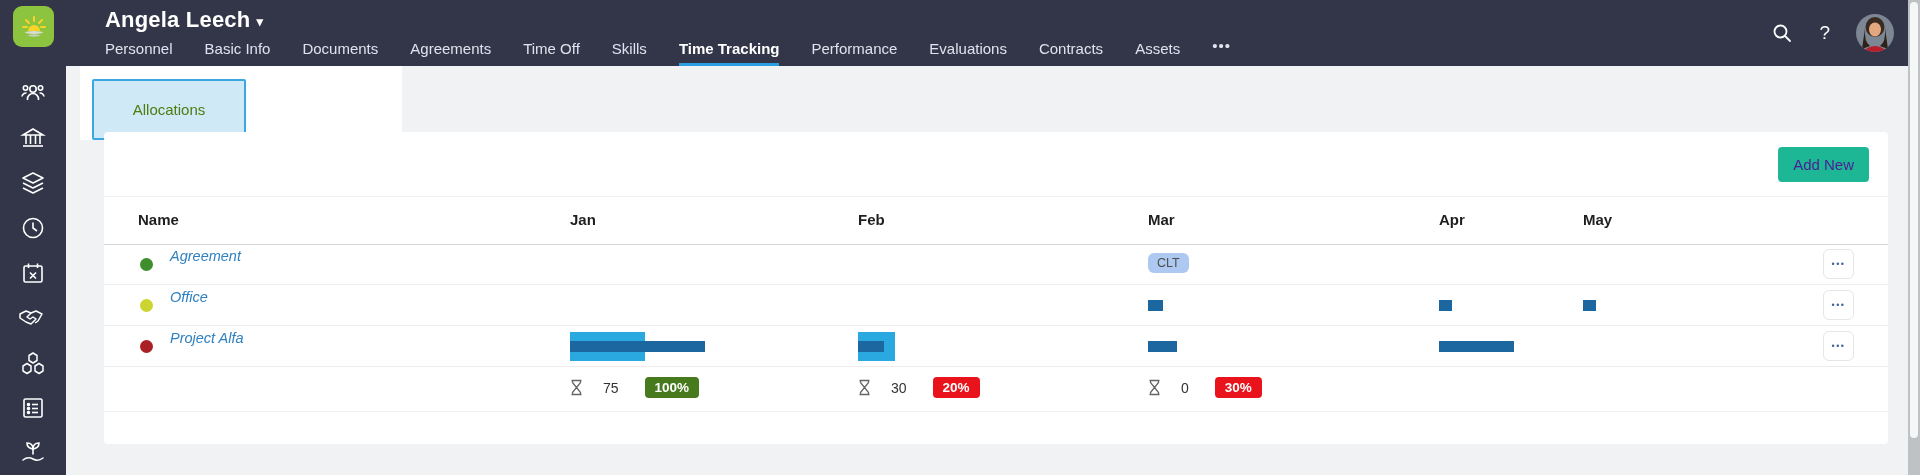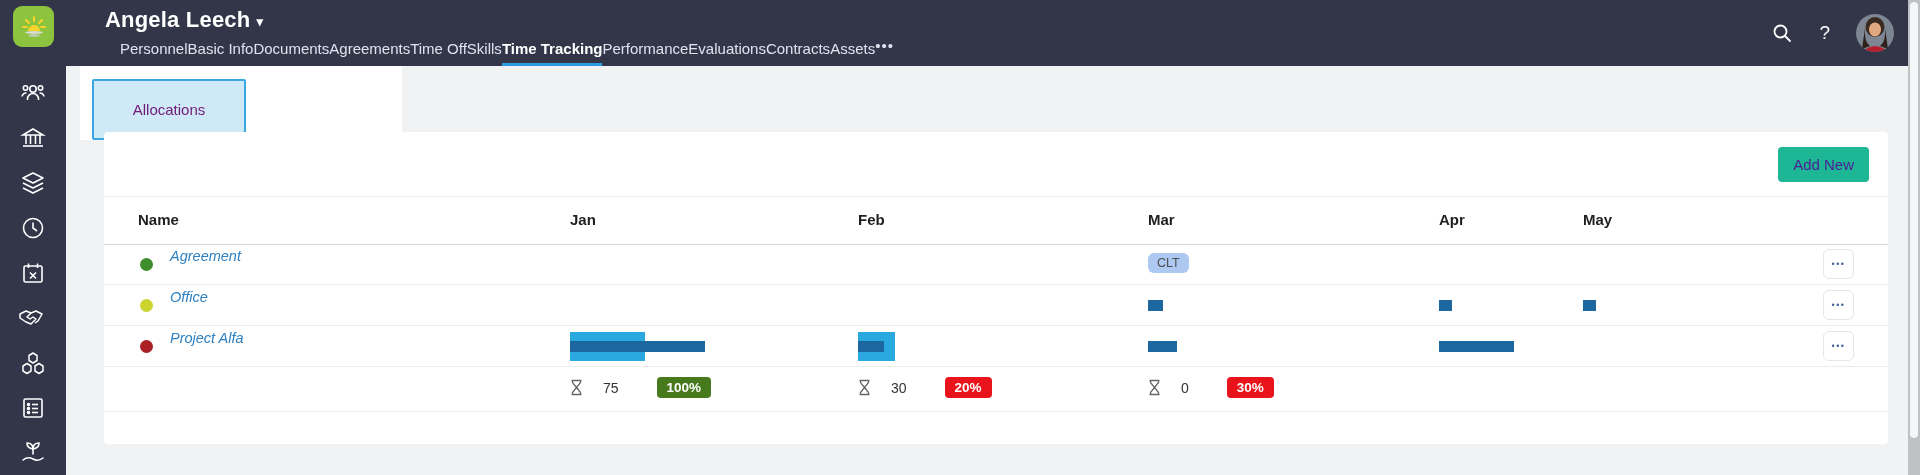--- a/index.html
+++ b/index.html
@@ -6,36 +6,36 @@
   html,body { background:#e9eaec; }
   #app {
     position:relative; width:1920px; height:475px; overflow:hidden;
     background:#f1f2f3; font-family:"Liberation Sans", sans-serif;
   }
   
   .header { position:absolute; left:0; top:0; width:1920px; height:66px; background:#333649; z-index:2; }
   .logo { position:absolute; left:13px; top:6px; width:41px; height:41px; border-radius:9px; background:#8cc43f; display:flex; align-items:center; justify-content:center; }
   .emp-title { position:absolute; left:105px; top:7px; color:#ffffff; font-size:22px; font-weight:700; letter-spacing:.2px; cursor:pointer; }
   .emp-title .caret { font-size:13px; vertical-align:middle; margin-left:6px; }
-  .nav { position:absolute; left:120px; bottom:0; display:flex; align-items:flex-end; }
+  .nav { position:absolute; left:105px; bottom:0; display:flex; align-items:flex-end; gap:32px; }
   .nav-item { color:#dfe3ee; font-size:15px; padding-bottom:9px; cursor:pointer; white-space:nowrap; }
   .nav-item.active { color:#ffffff; font-weight:700; padding-bottom:6px; border-bottom:3px solid #2b9ee2; }
   .nav-more { color:#dfe3ee; font-size:15px; padding-bottom:12px; letter-spacing:1px; cursor:pointer; }
   .hdr-right { position:absolute; right:26px; top:0; height:66px; display:flex; align-items:center; gap:26px; }
   .help-icon { color:#ffffff; font-size:19px; font-weight:400; cursor:pointer; }
   .avatar { width:38px; height:38px; border-radius:50%; overflow:hidden; cursor:pointer; }
   
   .sidebar { position:absolute; left:0; top:66px; width:66px; height:409px; background:#333649; z-index:2;
              display:flex; flex-direction:column; align-items:center; padding-top:4px; }
   .side-item { height:45px; display:flex; align-items:center; justify-content:center; width:100%; cursor:pointer; }
   
   .tabstrip { position:absolute; left:80px; top:66px; width:322px; height:74px; background:#ffffff; z-index:1; }
   .tab-active { position:absolute; left:12px; top:13px; width:154px; height:61px; background:#cfe9f7;
                 border:2px solid #3aa7e0; border-radius:2px; display:flex; align-items:center; justify-content:center;
-                font-size:15px; color:#701a75; cursor:pointer; }
+                font-size:15px; color:#4d7c0f; cursor:pointer; }
   .tab-plain { position:absolute; left:200px; top:13px; height:61px; display:flex; align-items:center;
                font-size:15px; color:#333; cursor:pointer; padding:0 14px; }
   
   .panel { position:absolute; left:104px; top:132px; width:1784px; height:312px; background:#ffffff; border-radius:4px; z-index:1; }
   .add-new { position:absolute; right:19px; top:15px; height:35px; padding:0 15px; background:#1db795; color:#4c1d95;
              font-size:15px; border:none; border-radius:4px; cursor:pointer; font-family:"Liberation Sans", sans-serif; }
   .toolbar-divider { position:absolute; left:0; top:64px; width:100%; height:1px; background:#efefef; }
   .thead { position:absolute; left:0; top:65px; width:100%; height:47px; }
   .th { position:absolute; top:14px; font-size:15px; font-weight:700; color:#1f1f1f; }
   .hdr-divider { position:absolute; left:0; top:112px; width:100%; height:1px; background:#d7d7d7; }
@@ -44,21 +44,21 @@
   .row-link { position:absolute; left:66px; top:4px; font-size:14.5px; color:#2e80c0; cursor:pointer; text-decoration:none;font-style:italic; }
   .row-menu { position:absolute; left:1719px; top:5px; width:31px; height:30px; background:#fff; border:1px solid #e6e6e6;
               border-radius:6px; color:#44649c; font-size:9px; letter-spacing:1.5px; cursor:pointer; line-height:28px; text-align:center; }
   .alloc-bar { position:absolute; top:15px; height:11px; background:#1c679f; z-index:1; }
   .alloc-highlight { position:absolute; top:6px; height:29px; background:#2aa9e0; z-index:0; }
   .clt-badge { position:absolute; left:1044px; top:9px; background:#adc9f2; color:#4e4e4e; font-size:12.5px;
                padding:3px 9px; border-radius:6px; }
   .srow { position:absolute; left:0; top:235px; width:100%; height:45px; border-bottom:1px solid #efefef; }
   .scell { position:absolute; top:10px; display:flex; align-items:center; gap:20px; }
   .hours { font-size:14px; color:#333; }
-  .pct { font-size:13.5px; font-weight:700; color:#ffffff; padding:3px 10px; border-radius:4px; margin-left:18px; }
+  .pct { font-size:13.5px; font-weight:700; color:#ffffff; padding:3px 10px; border-radius:4px; margin-left:6px; }
   .pct.green { background:#467a1d; }
   .pct.red { background:#e8131b; }
   
   .scrollbar { position:absolute; right:0; top:0; width:12px; height:475px; background:#bfc2c4; z-index:5; }
   .scroll-thumb { position:absolute; left:2px; top:2px; width:8px; height:436px; background:#f5f6f7; border-radius:4px; cursor:pointer; }
 </style>
 </head>
 <body>
 
 <div id="app">

